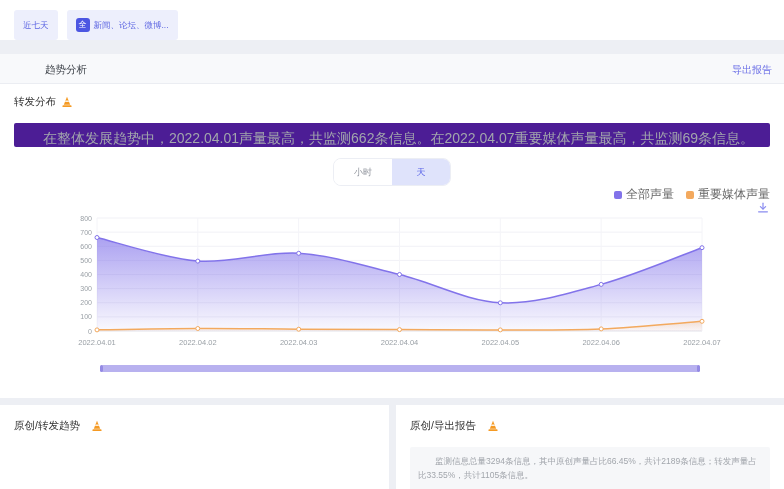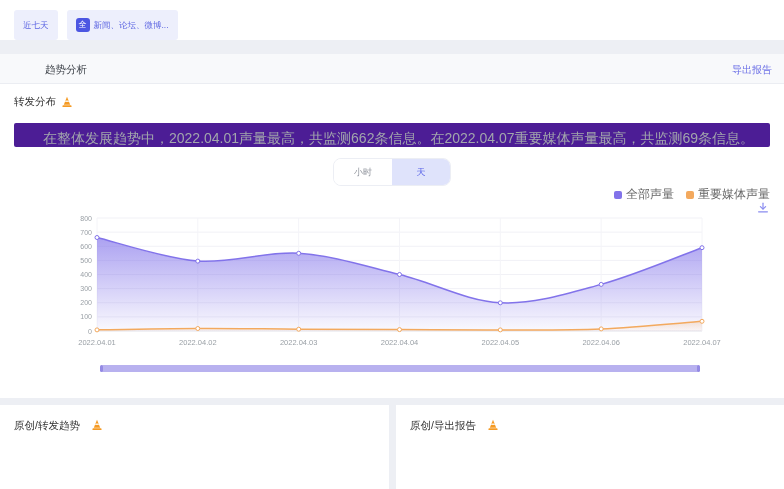--- a/index.html
+++ b/index.html
@@ -43,21 +43,21 @@
 
   .zoom-slider { position:absolute; left:100px; top:311px; width:600px; height:7px;
                  background:#b8b1ef; border-radius:4px; cursor:pointer; }
   .zoom-handle { position:absolute; top:0; width:3px; height:7px; background:#948ae4; border-radius:2px; }
   .zoom-handle.left { left:0; } .zoom-handle.right { right:0; }
 
   
   .cards { position:absolute; left:0; top:405px; width:784px; display:flex; gap:7px; }
   .card { background:#ffffff; height:120px; position:relative; }
   .card.c1 { width:389px; } .card.c2 { width:388px; }
-  .card-title { position:absolute; left:14px; top:14px; display:flex; gap:11px;
+  .card-title { position:absolute; left:14px; top:14px; display:flex; align-items:center; gap:11px;
                 font-size:10.5px; color:#333; }
   .card-summary { position:absolute; left:14px; right:14px; top:42px; background:#f6f7f9;
                   border-radius:2px; font-size:8.5px; color:#a2a6ac; padding:7px 8px;
                   line-height:1.7; text-indent:2em; }
   .cone { flex:0 0 auto; }
 </style>
 </head>
 <body>
 
 <div id="page">
@@ -197,16 +197,17 @@
     </div>
     <div class="card c2">
       <div class="card-title">
         <span>原创/导出报告</span>
         <svg class="cone" width="12" height="12" viewBox="0 0 12 12">
           <path d="M6 0.8 L9.2 8.7 H2.8 Z" fill="#f59a23"></path>
           <path d="M4.55 4.4 h2.9 l0.55 1.5 h-4 z" fill="#ffffff" opacity="0.85"></path>
           <rect x="1.4" y="9.2" width="9.2" height="1.9" rx="0.95" fill="#f59a23"></rect>
         </svg>
       </div>
+      <div class="card-summary">监测信息总量3294条信息，其中原创声量占比66.45%，共计2189条信息；转发声量占比33.55%，共计1105条信息。</div>
     </div>
   </div>
 
 </div>
 
 </body></html>

